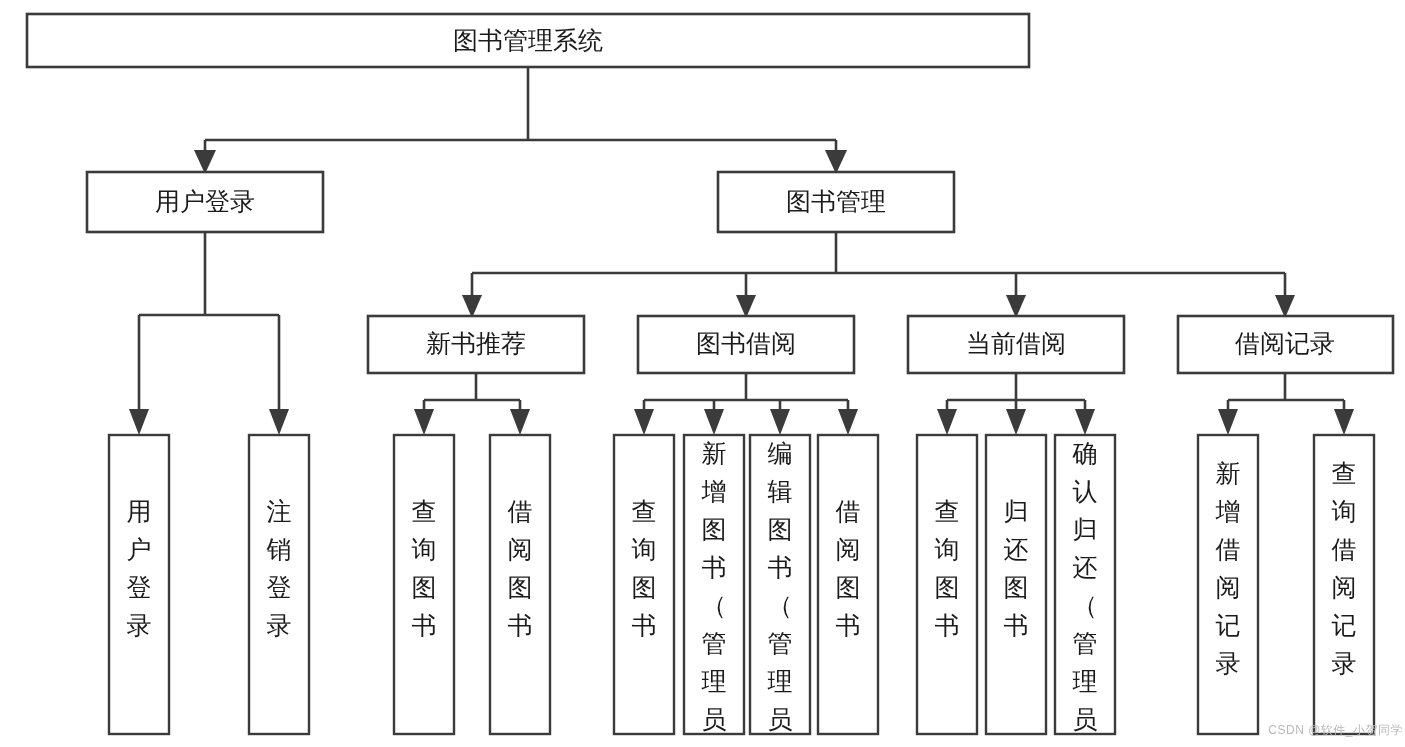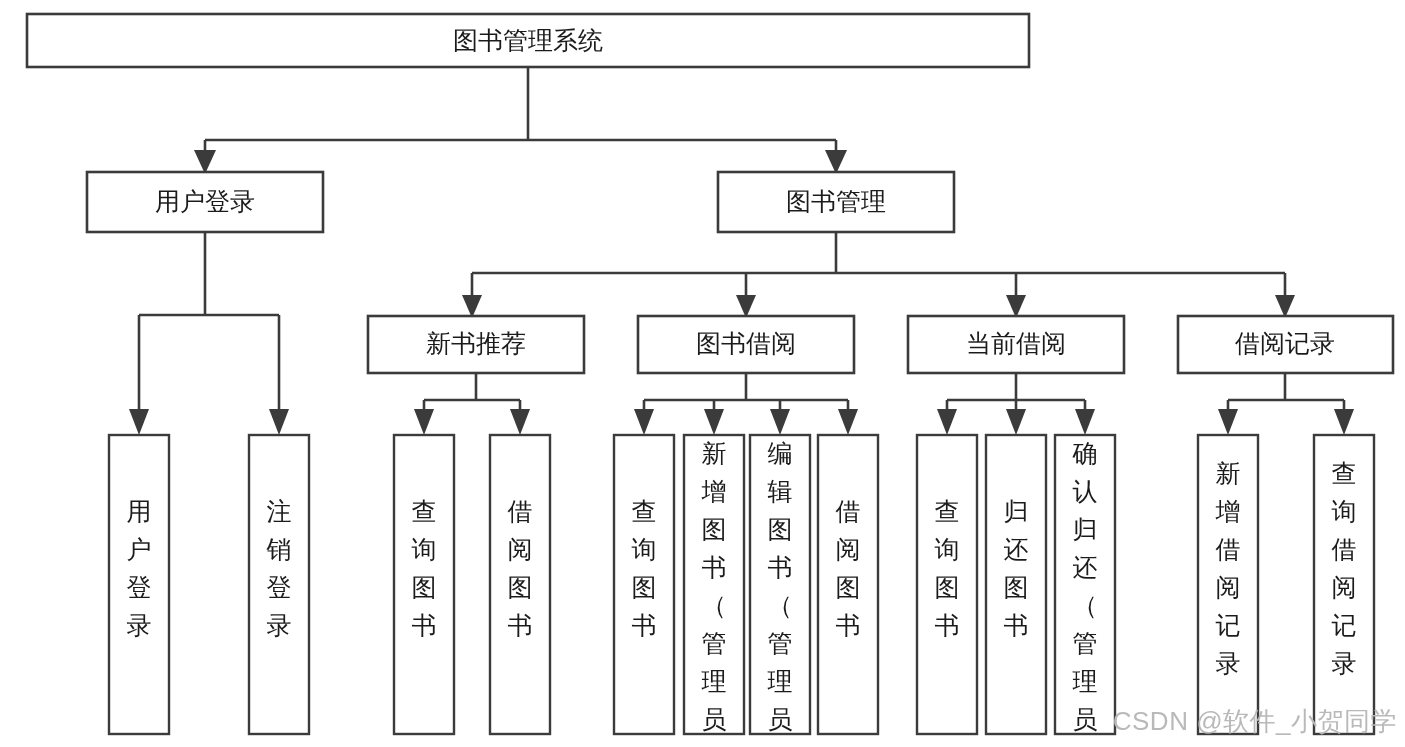--- a/index.html
+++ b/index.html
@@ -52,24 +52,24 @@
     dominant-baseline: middle;
   }
   text.leaf-label {
     fill: #1b1b1b;
     font-family: "Liberation Sans", "DejaVu Sans", sans-serif;
     font-size: 25px;
     text-anchor: middle;
   }
   .watermark {
     position: absolute;
-    right: 14px;
+    right: 8px;
     bottom: 8px;
     font-family: "Liberation Sans", "DejaVu Sans", sans-serif;
-    font-size: 26px;
+    font-size: 12px;
     color: #b9b9b9;
     letter-spacing: 0.5px;
     white-space: nowrap;
     pointer-events: none;
   }
 </style>
 </head>
 <body>
 
 <div id="diagram-root">

